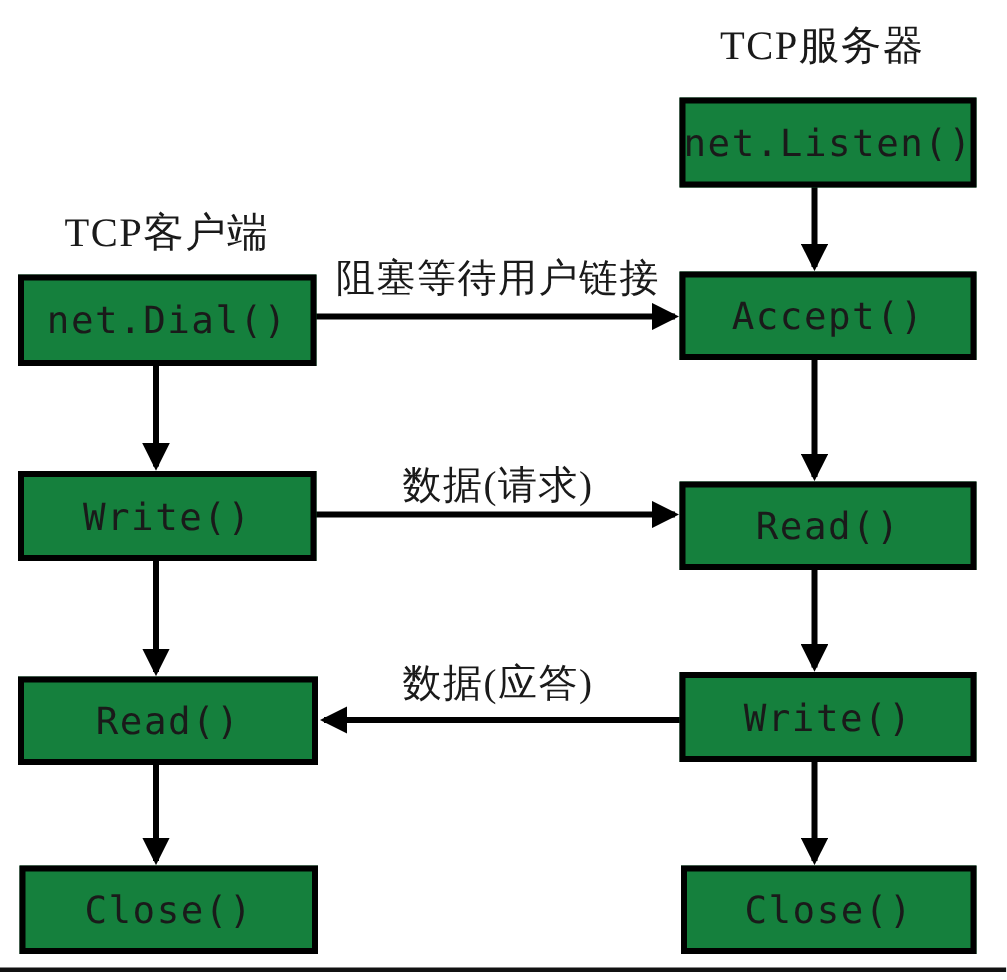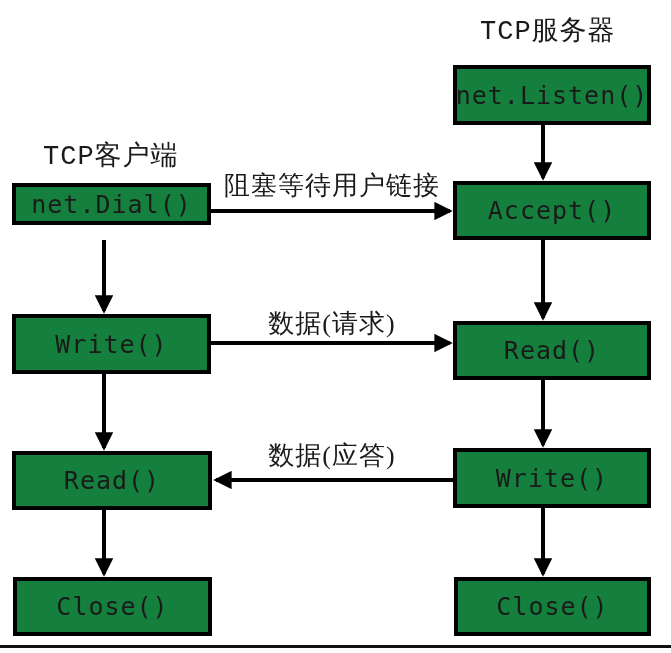--- a/index.html
+++ b/index.html
@@ -24,34 +24,34 @@
     background: #15803d;
     display: flex;
     align-items: center;
     justify-content: center;
     font-size: 25px;
     letter-spacing: 1px;
     color: #1a1a1a;
     white-space: nowrap;
   }
   
-  .c-dial   { left: 12px;  top: 183px; width: 199px; height: 42px; }
+  .c-dial   { left: 12px;  top: 183px; width: 199px; height: 61px; }
   .c-write  { left: 12px;  top: 314px; width: 199px; height: 60px; }
   .c-read   { left: 12px;  top: 451px; width: 200px; height: 59px; }
   .c-close  { left: 13px;  top: 577px; width: 199px; height: 59px; }
   
   .s-listen { left: 453px; top: 65px;  width: 198px; height: 60px; }
   .s-accept { left: 453px; top: 181px; width: 198px; height: 59px; }
   .s-read   { left: 453px; top: 321px; width: 198px; height: 59px; }
   .s-write  { left: 453px; top: 448px; width: 198px; height: 60px; }
   .s-close  { left: 454px; top: 577px; width: 197px; height: 59px; }
 
   .title {
     position: absolute;
-    font-family: Liberation Mono, monospace;
+    font-family: Liberation Serif, serif;
     font-size: 27px;
     color: #1a1a1a;
     white-space: nowrap;
     letter-spacing: 1px;
   }
   .t-client { left: 43px;  top: 137px; }
   .t-server { left: 480px; top: 12px;  }
 
   .edge-label {
     position: absolute;

